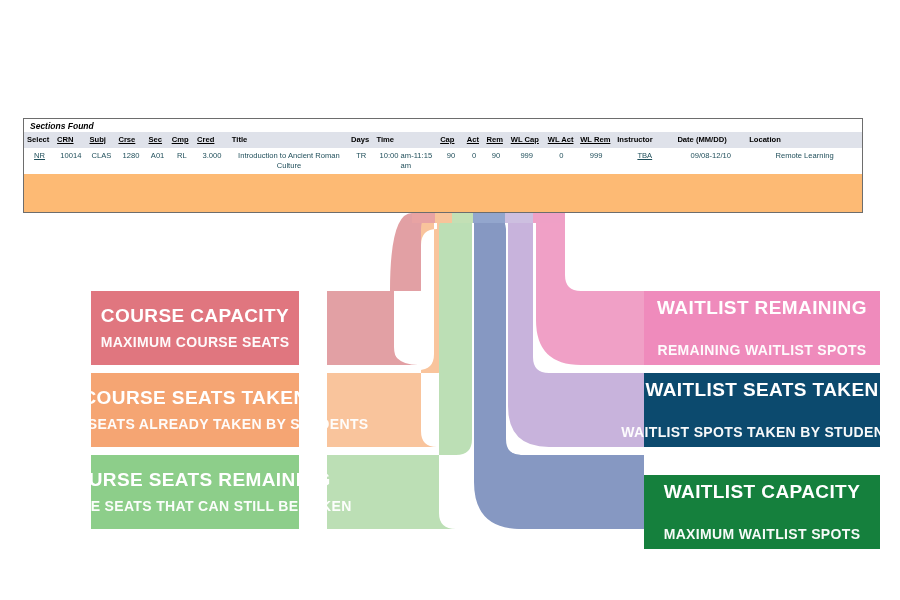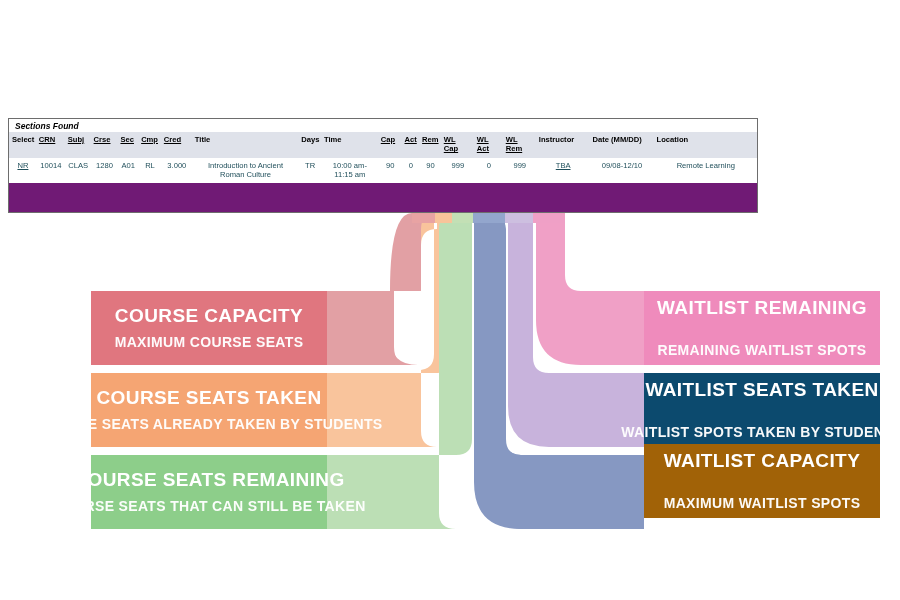--- a/index.html
+++ b/index.html
@@ -7,23 +7,23 @@
     width:900px;height:600px;
     background:#ffffff;
     font-family:"Liberation Sans", sans-serif;
     overflow:hidden;
     position:relative;
   }
 
   
   #sections-table{
     position:absolute;
-    left:8px; top:118px;
-    width:750px; height:95px;
-    background:#701a75;
+    left:23px; top:118px;
+    width:840px; height:95px;
+    background:#fdba74;
     border:1px solid #6d6d6d;
     box-sizing:border-box;
     z-index:5;
   }
   .sf-title{
     font-size:8.5px;
     font-weight:bold;
     font-style:italic;
     color:#000;
     padding:2px 6px 1px 6px;
@@ -97,21 +97,21 @@
   }
   .banner .bs{
     color:#ffffff;
     font-size:14px;
     font-weight:bold;
     letter-spacing:0.35px;
     margin-top:8px;
     white-space:nowrap;
     opacity:.97;
   }
-  .left-banner{ left:91px; width:236px; }
+  .left-banner{ left:91px; width:208px; }
   .right-banner{ right:20px; width:236px;gap:16px; }
 </style>
 </head>
 <body>
 
 <svg id="ribbons" viewBox="0 0 900 600" xmlns="http://www.w3.org/2000/svg">
 
   <path fill="#e2a0a4" d="M 412,213 L 434,213 L 434,273 Q 434,291 416,291 L 327,291 L 327,365 L 416,365 Q 412,365 412,365 Q 394,365 394,347 L 394,287 Q 394,238 412,229 Z"></path>
   <path fill="#e2a0a4" d="M 412,213 L 434,213 L 434,275 Q 434,291 418,291 L 327,291 L 327,365 L 418,365 Q 390,365 390,337 L 390,291 Q 390,213 412,213 Z"></path>
 
@@ -143,21 +143,21 @@
 </div>
 
 <div class="banner right-banner" style="top: 291px; background: rgb(239, 139, 188);">
   <div class="bt">WAITLIST REMAINING</div>
   <div class="bs">REMAINING WAITLIST SPOTS</div>
 </div>
 <div class="banner right-banner" style="top: 373px; background: #0c4a6e;">
   <div class="bt">WAITLIST SEATS TAKEN</div>
   <div class="bs">WAITLIST SPOTS TAKEN BY STUDENTS</div>
 </div>
-<div class="banner right-banner" style="top: 444px; background: #a16207;">
+<div class="banner right-banner" style="top: 475px; background: #15803d;">
   <div class="bt">WAITLIST CAPACITY</div>
   <div class="bs">MAXIMUM WAITLIST SPOTS</div>
 </div>
 
 <div class="stub" style="left:412px;width:23px;background:#e8a3a3;"></div>
 <div class="stub" style="left:435px;width:17px;background:#f8c49a;"></div>
 <div class="stub" style="left:452px;width:21px;background:#c3e0b5;"></div>
 <div class="stub" style="left:473px;width:32px;background:#93a6cd;"></div>
 <div class="stub" style="left:505px;width:28px;background:#cdbfe0;"></div>
 <div class="stub" style="left:533px;width:32px;background:#efa0c6;"></div>

